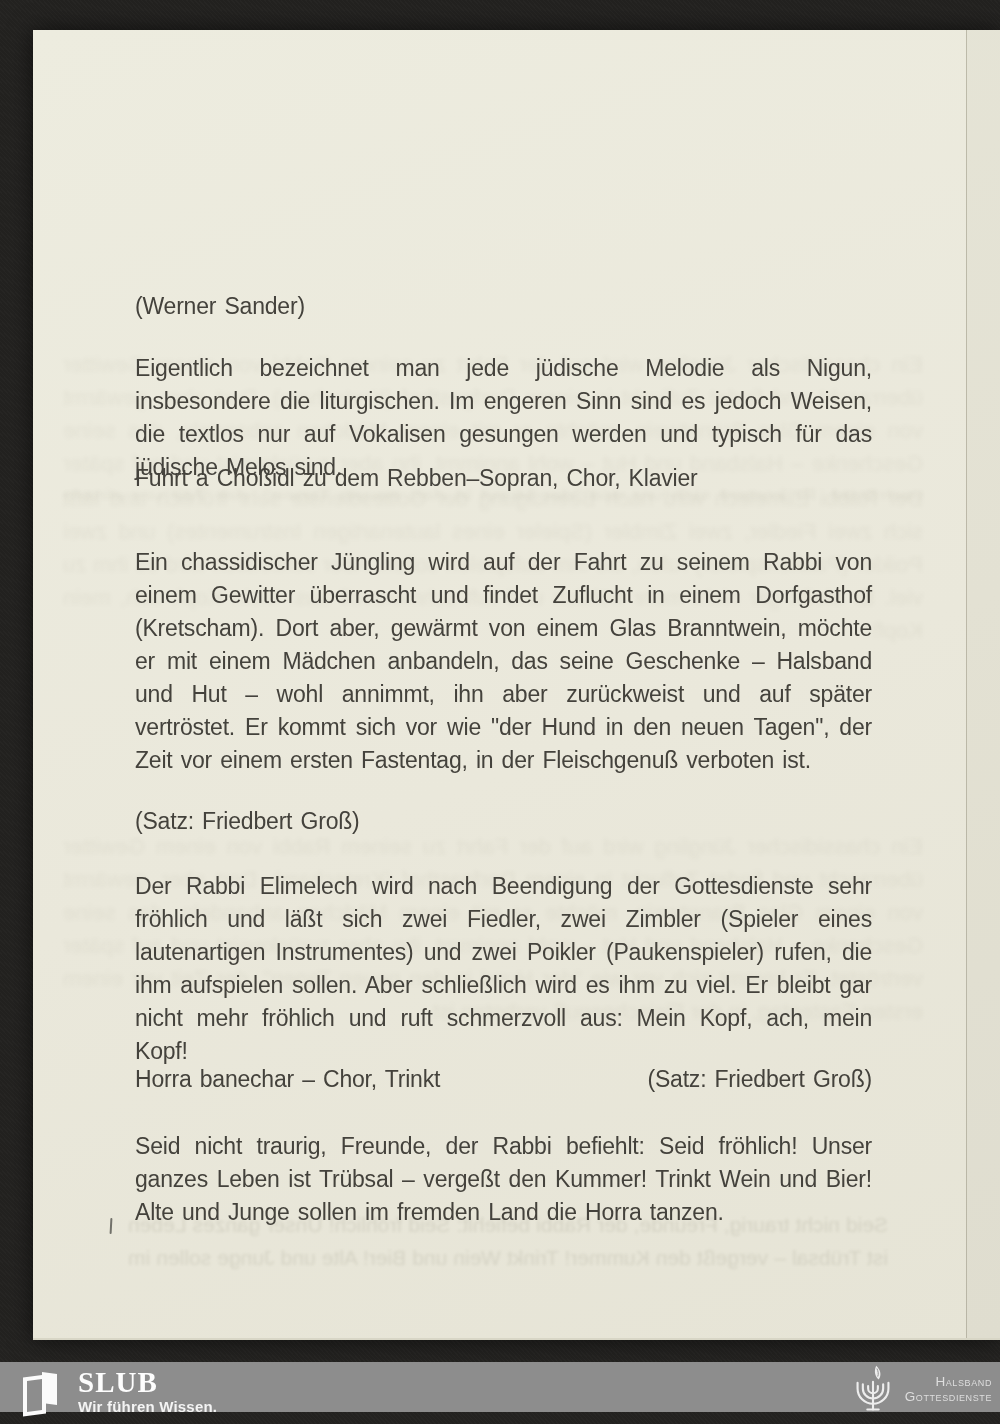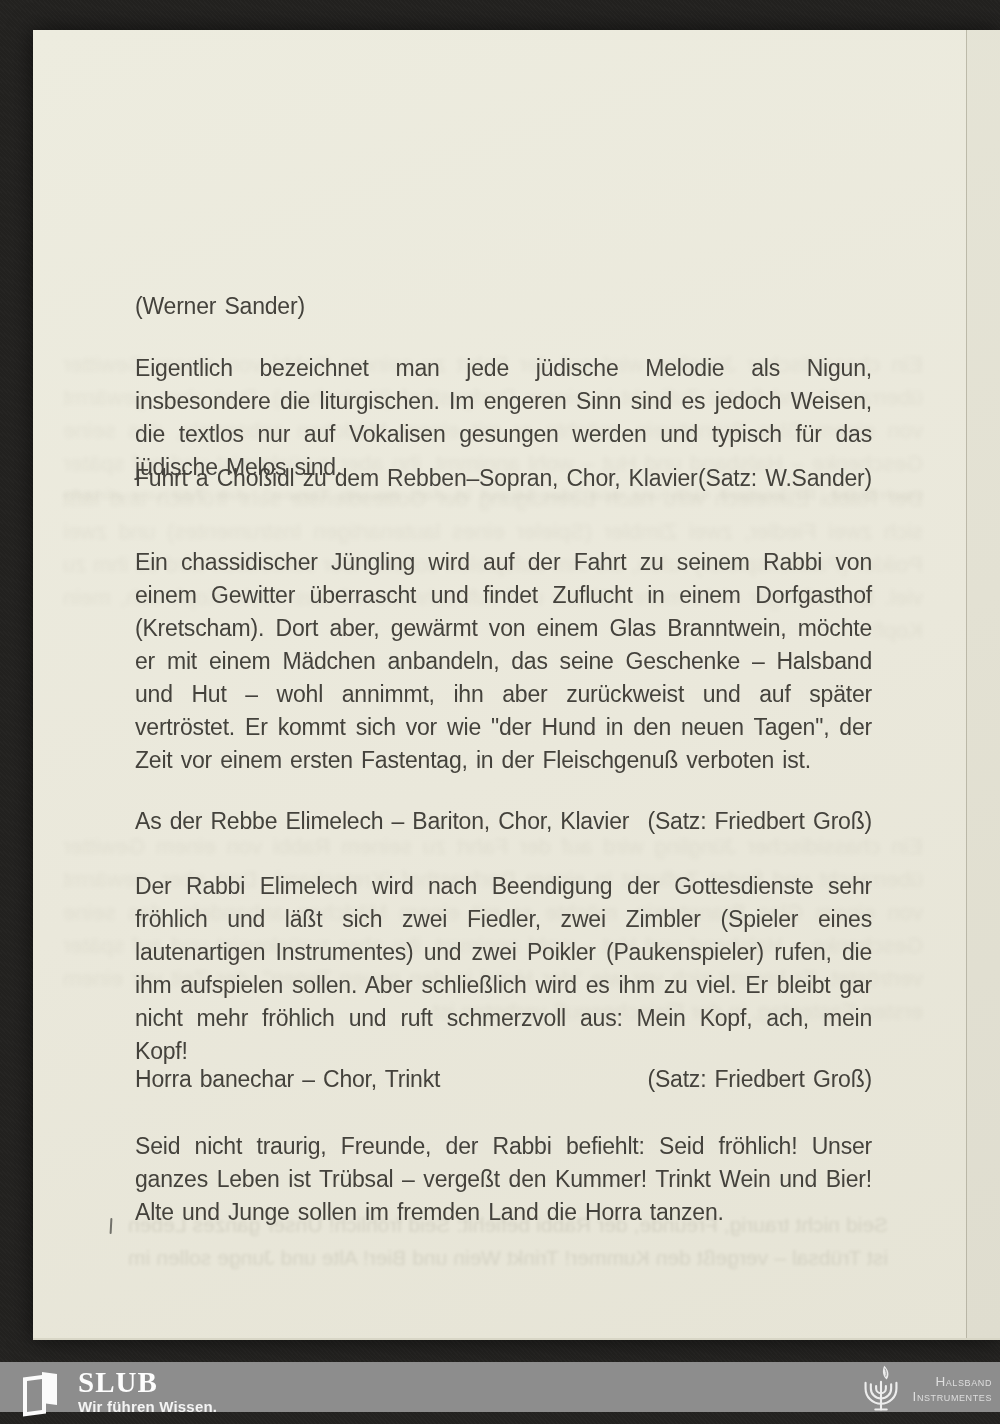--- a/index.html
+++ b/index.html
@@ -73,26 +73,24 @@
     <div class="ghost" style="left:30px;top:800px;width:860px;height:280px;">Ein chassidischer Jüngling wird auf der Fahrt zu seinem Rabbi von einem Gewitter überrascht und findet Zuflucht in einem Dorfgasthof (Kretscham). Dort aber, gewärmt von einem Glas Branntwein, möchte er mit einem Mädchen anbandeln, das seine Geschenke – Halsband und Hut – wohl annimmt, ihn aber zurückweist und auf später vertröstet. Er kommt sich vor wie "der Hund in den neuen Tagen", der Zeit vor einem ersten Fastentag, in der Fleischgenuß verboten ist.</div>
     <div class="ghost strong" style="left:95px;top:1178px;width:760px;height:72px;font-size:21px;">Seid nicht traurig, Freunde, der Rabbi befiehlt: Seid fröhlich! Unser ganzes Leben ist Trübsal – vergeßt den Kummer! Trinkt Wein und Bier! Alte und Junge sollen im fremden Land die Horra tanzen.</div>
 
     <div class="tx heading" style="top:260px;">
       <span>(Werner Sander)</span>
     </div>
     <div class="tx para" style="top:322px;">Eigentlich bezeichnet man jede jüdische Melodie als Nigun, insbesondere die liturgischen. Im engeren Sinn sind es jedoch Weisen, die textlos nur auf Vokalisen gesungen werden und typisch für das jüdische Melos sind.</div>
 
     <div class="tx heading" style="top:432px;text-align:right;">
       <span>Fuhrt a Choßidl zu dem Rebben–Sopran, Chor, Klavier</span>
-      <span>(Satz:  W.Sander)</span>
     </div>
     <div class="tx para" style="top:516px;">Ein chassidischer Jüngling wird auf der Fahrt zu seinem Rabbi von einem Gewitter überrascht und findet Zuflucht in einem Dorfgasthof (Kretscham). Dort aber, gewärmt von einem Glas Branntwein, möchte er mit einem Mädchen anbandeln, das seine Geschenke – Halsband und Hut – wohl annimmt, ihn aber zurückweist und auf später vertröstet. Er kommt sich vor wie "der Hund in den neuen Tagen", der Zeit vor einem ersten Fastentag, in der Fleischgenuß verboten ist.</div>
 
     <div class="tx heading" style="top:775px;">
-      <span>As der Rebbe Elimelech – Bariton, Chor, Klavier</span>
       <span>(Satz: Friedbert Groß)</span>
     </div>
     <div class="tx para" style="top:840px;">Der Rabbi Elimelech wird nach Beendigung der Gottesdienste sehr fröhlich und läßt sich zwei Fiedler, zwei Zimbler (Spieler eines lautenartigen Instrumentes) und zwei Poikler (Paukenspieler) rufen, die ihm aufspielen sollen. Aber schließlich wird es ihm zu viel. Er bleibt gar nicht mehr fröhlich und ruft schmerzvoll aus: Mein Kopf, ach, mein Kopf!</div>
 
     <div class="tx heading" style="top:1033px;">
       <span>Horra banechar – Chor, Trinkt</span>
       <span>(Satz: Friedbert Groß)</span>
     </div>
     <div class="tx para" style="top:1100px;">Seid nicht traurig, Freunde, der Rabbi befiehlt: Seid fröhlich! Unser ganzes Leben ist Trübsal – vergeßt den Kummer! Trinkt Wein und Bier! Alte und Junge sollen im fremden Land die Horra tanzen.</div>
 
@@ -119,18 +117,18 @@
         <path d="M25 56 H39"></path>
         <path d="M32 50 V56"></path>
         <path d="M13 23 V30 A19 19 0 0 0 51 30 V23"></path>
         <path d="M19.5 25 V30 A12.5 12.5 0 0 0 44.5 30 V25"></path>
         <path d="M26 27 V30 A6 6 0 0 0 38 30 V27"></path>
         <path d="M36 2 C41 7 43 13 39 19 C34 15 33 8 36 2 Z" fill="#ededed" stroke="none"></path>
         <path d="M37 6 C38.5 9 39 12 38 15" stroke="#8d8d8d" stroke-width="1.2"></path>
       </svg>
       <div class="choir-text">
         <div>Halsband</div>
-        <div>Instrumentes</div>
+        <div>Gottesdienste</div>
       </div>
     </div>
 
   </div>
 </div>
 
 </body></html>

